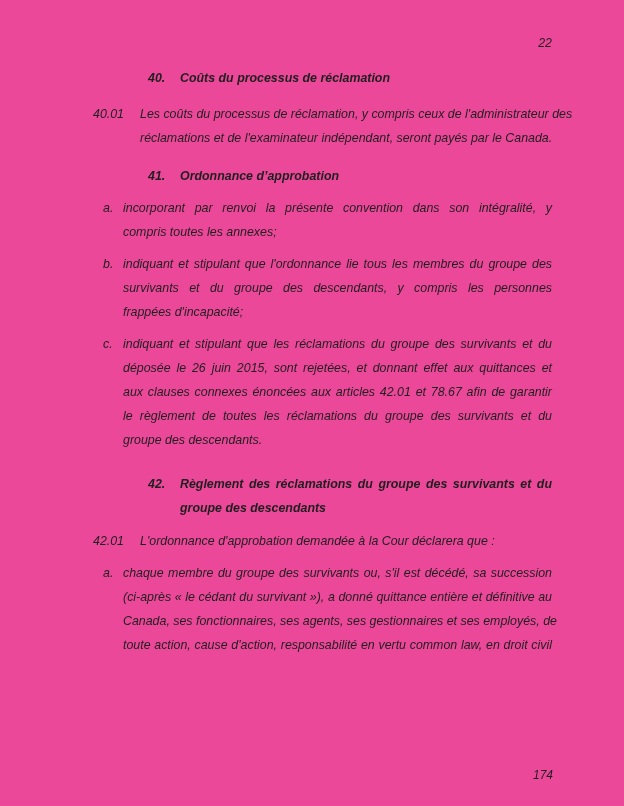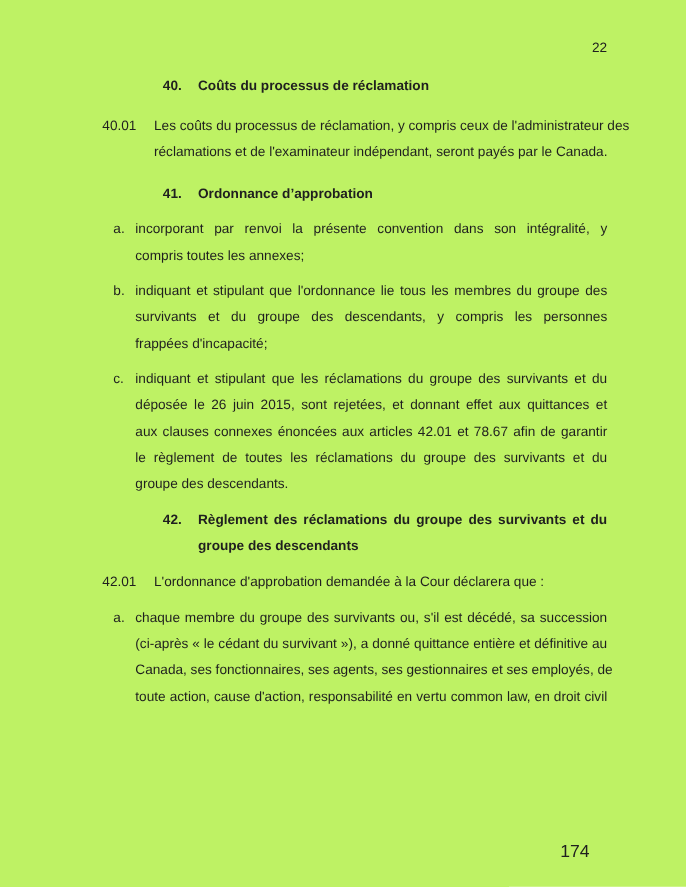--- a/index.html
+++ b/index.html
@@ -6,29 +6,30 @@
   body {
     width: 624px; height: 806px;
     background: #ffffff;
     font-family: "Liberation Sans", "DejaVu Sans", sans-serif;
     color: #1f1f1f;
     overflow: hidden;
   }
   .page {
     position: relative;
     width: 624px; height: 806px;
-    background: #bef264;
+    background: #ec4899;
+    font-style: italic;
   }
   .pagenum-top {
     position: absolute; top: 31px; right: 72px;
     font-size: 12.4px; line-height: 24px;
   }
   .pagenum-bottom {
-    position: absolute; top: 763px; right: 88px;
-    font-size: 16px; line-height: 24px;
+    position: absolute; top: 763px; right: 71px;
+    font-size: 12px; line-height: 24px;
   }
   .content {
     position: absolute; top: 0; left: 73px;
     width: 479px;
     font-size: 12.4px; line-height: 24px;
   }
   .line {
     text-align: justify;
     text-align-last: justify;
     white-space: nowrap;
@@ -46,21 +47,21 @@
   .heading { position: relative; margin-left: 75px; padding-left: 32px; font-weight: bold; }
   .hnum { position: absolute; left: 0; top: 0; line-height: 24px; font-weight: bold; text-align: right; }
   
   .h40   { margin-top: 66px; }
   .p4001 { margin-top: 12px; }
   .h41   { margin-top: 14px; }
   .p4101 { margin-top: 14px; }
   .i41a  { margin-top: 8px; }
   .i41b  { margin-top: 8px; }
   .i41c  { margin-top: 8px; }
-  .h42   { margin-top: 8px; }
+  .h42   { margin-top: 20px; }
   .p4201 { margin-top: 9px; }
   .i42a  { margin-top: 8px; }
 </style>
 </head>
 <body>
 
 <div class="page">
 
   <div class="pagenum-top">22</div>
 

